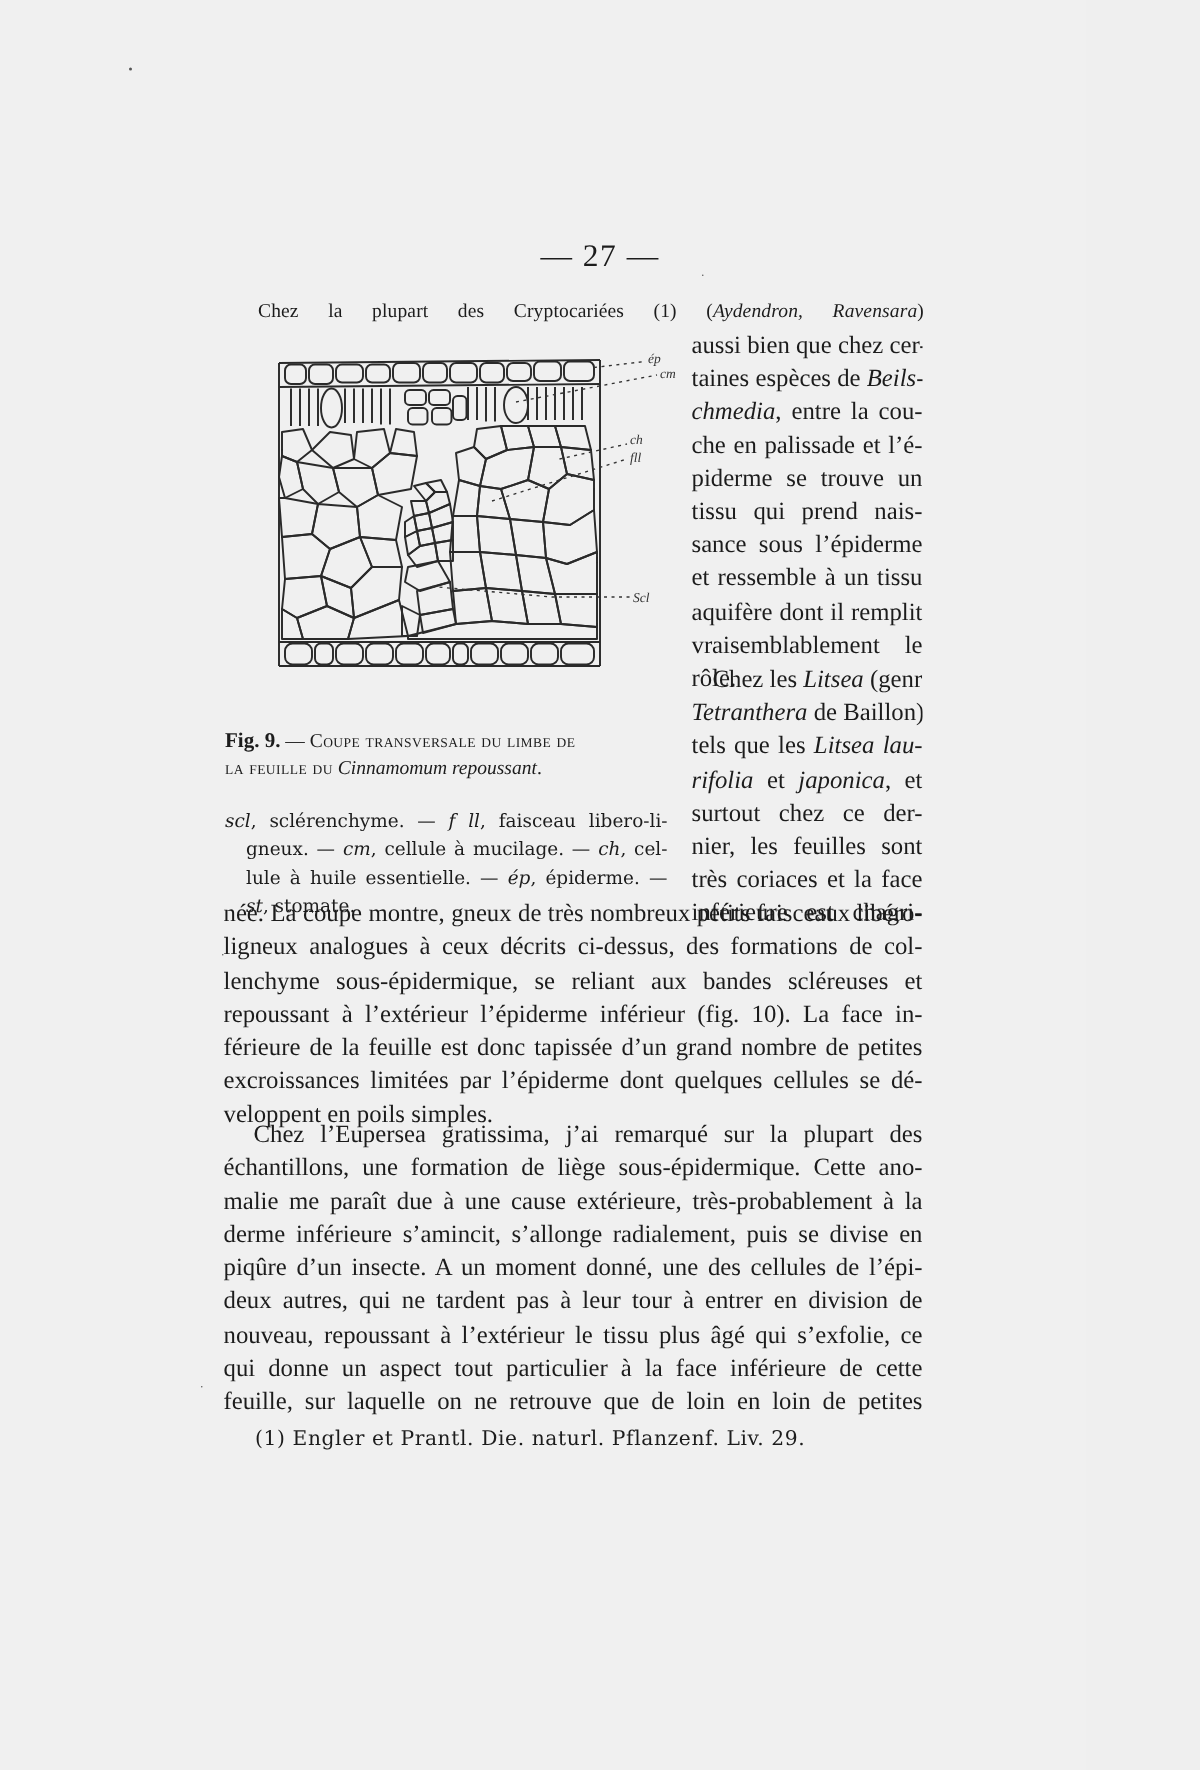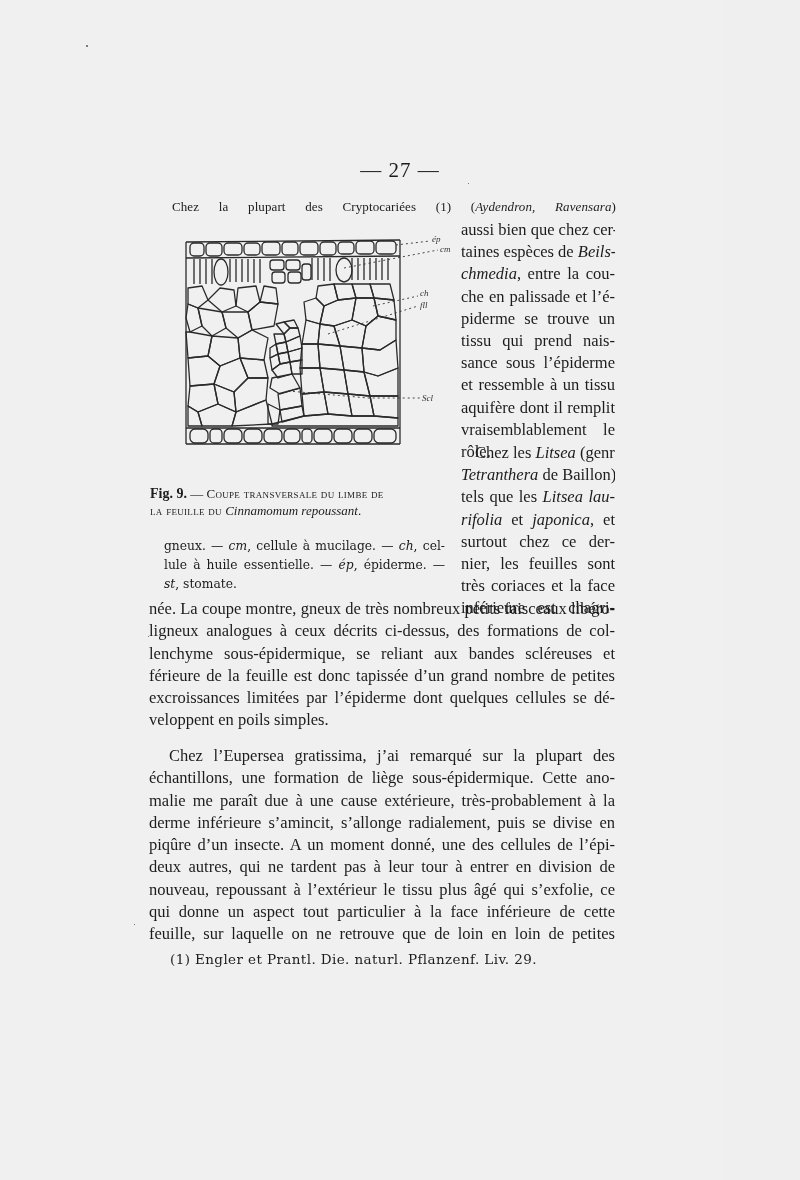--- a/index.html
+++ b/index.html
@@ -292,30 +292,32 @@
     <div class="rl"><span>inférieure est chagri-</span></div>
   </div>
 
   <div class="caption">
     <div class="cap-title">
       <span class="fig-label">Fig. 9.</span><span> — </span><span class="sc">Coupe transversale du limbe de</span><br>
       <span style="padding-left:0px" class="sc">la feuille du</span>
       <i>Cinnamomum repoussant</i><span>.</span>
     </div>
     <div class="cap-legend">
+      <span class="row"><i>scl</i><span>, sclérenchyme. — </span><i>f ll</i><span>, faisceau libero-li-</span></span>
       <span class="row indent"><span>gneux. — </span><i>cm</i><span>, cellule à mucilage. — </span><i>ch</i><span>, cel-</span></span>
       <span class="row indent"><span>lule à huile essentielle. — </span><i>ép</i><span>, épiderme. —</span></span>
       <span class="row indent last"><i>st</i><span>, stomate.</span></span>
     </div>
   </div>
 
   <div class="body-para" style="top:598px;">
     <div class="bl">née. La coupe montre, gneux de très nombreux petits faisceaux libéro-</div>
     <div class="bl">ligneux analogues à ceux décrits ci-dessus, des formations de col-</div>
     <div class="bl">lenchyme sous-épidermique, se reliant aux bandes scléreuses et</div>
+    <div class="bl">repoussant à l’extérieur l’épiderme inférieur (fig. 10). La face in-</div>
     <div class="bl">férieure de la feuille est donc tapissée d’un grand nombre de petites</div>
     <div class="bl">excroissances limitées par l’épiderme dont quelques cellules se dé-</div>
     <div class="bl last">veloppent en poils simples.</div>
   </div>
 
   <div class="body-para" style="top:745px;">
     <div class="bl indent">Chez l’Eupersea gratissima, j’ai remarqué sur la plupart des</div>
     <div class="bl">échantillons, une formation de liège sous-épidermique. Cette ano-</div>
     <div class="bl">malie me paraît due à une cause extérieure, très-probablement à la</div>
     <div class="bl">derme inférieure s’amincit, s’allonge radialement, puis se divise en</div>

